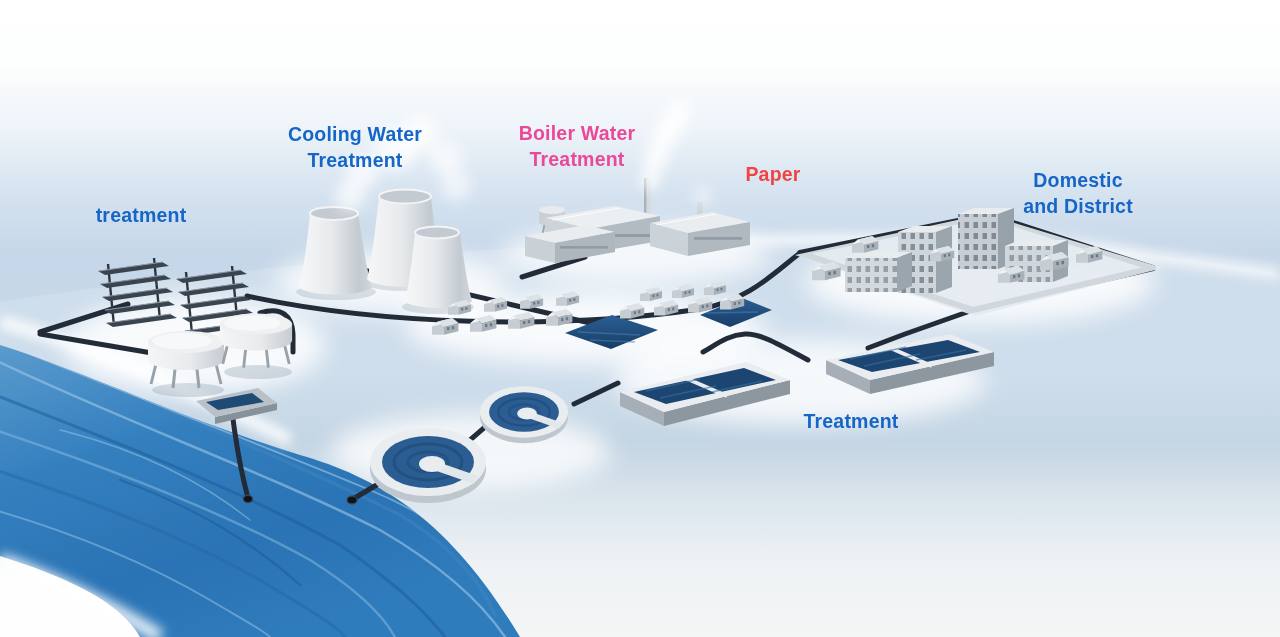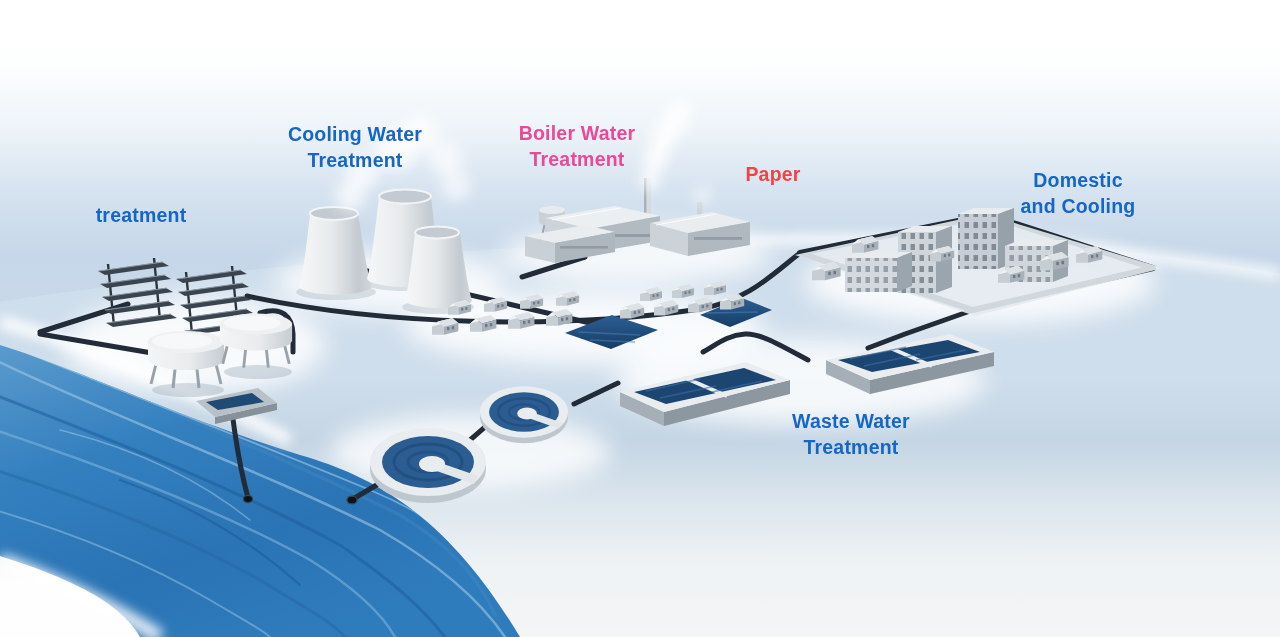--- a/index.html
+++ b/index.html
@@ -357,20 +357,19 @@
 </div>
 <div class="label" style="left: 472px; top: 120px; color: #ec4899;">
   <span>Boiler Water</span>
   <span>Treatment</span>
 </div>
 <div class="label" style="left: 668px; top: 161px; color: #ef4444; text-align: center;">
   <span>Paper</span>
 </div>
 <div class="label" style="left: 973px; top: 161px; color: rgb(21, 102, 198); margin-top: 6px;">
   <span>Domestic</span>
-  <span>and Cooling</span>
+  <span>and District</span>
 </div>
 <div class="label" style="left: 746px; top: 408px; color: rgb(21, 102, 198);">
-  <span>Waste Water</span>
   <span>Treatment</span>
 </div>
 
 </div>
 
 </body></html>

